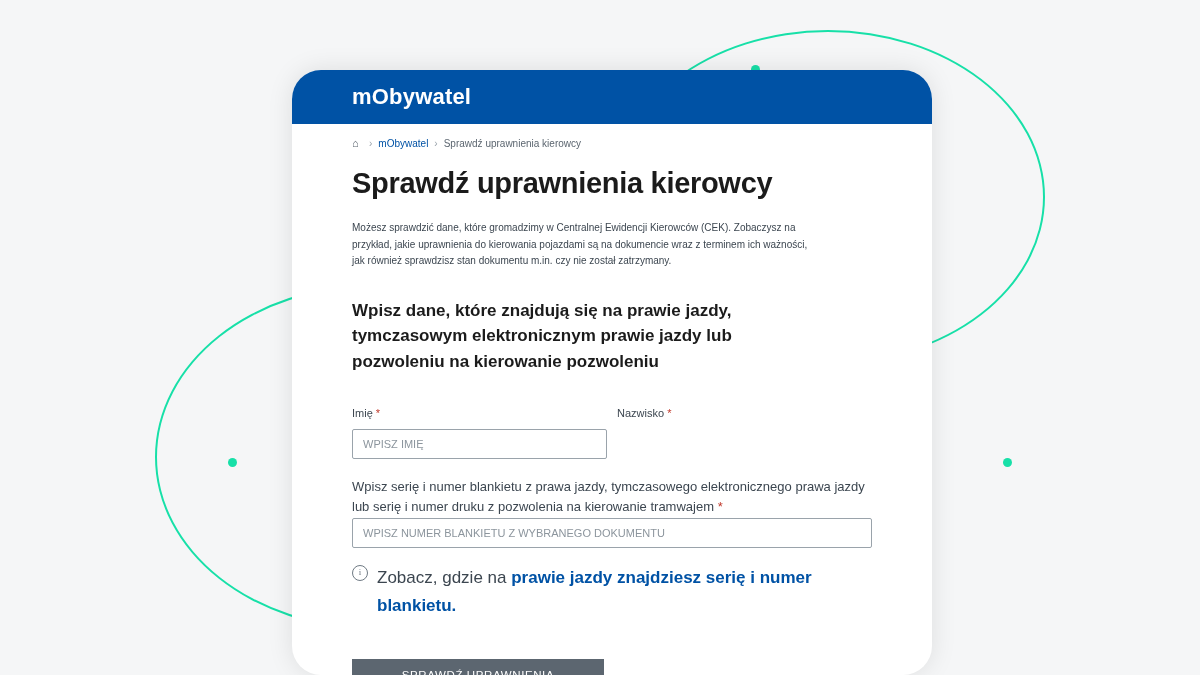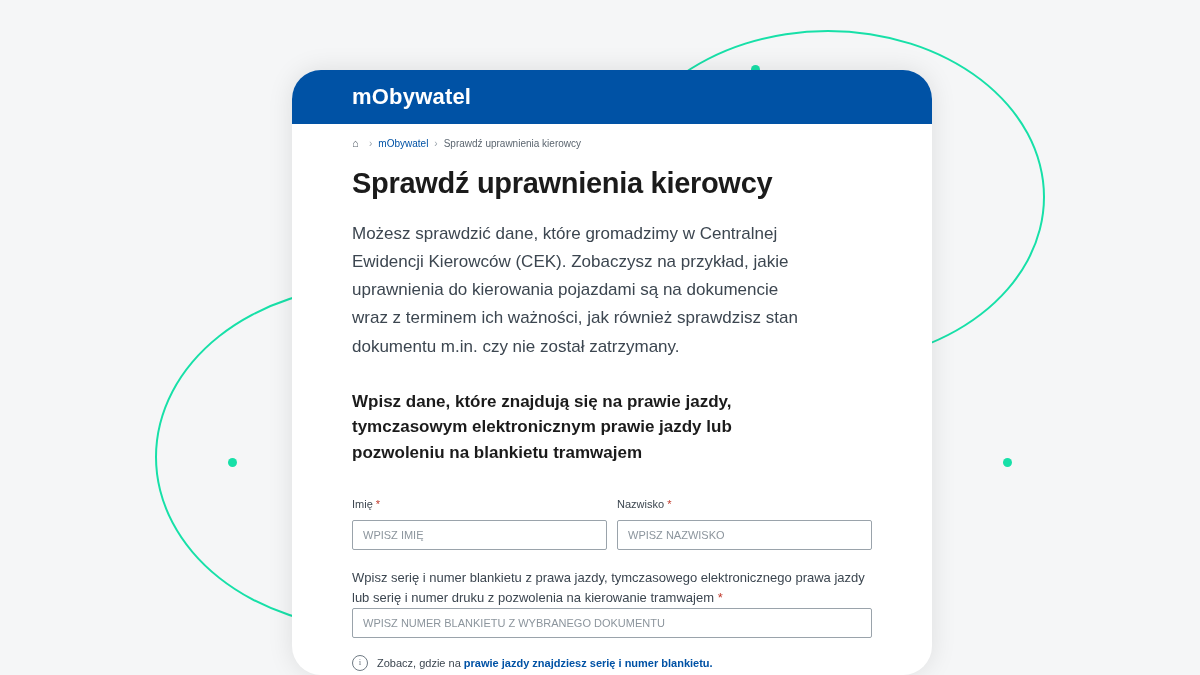--- a/index.html
+++ b/index.html
@@ -104,21 +104,21 @@
   h1.page-title {
     font-size: 29px;
     line-height: 1.15;
     color: #1b1b1b;
     margin: 0 0 20px 0;
     font-weight: bold;
     letter-spacing: -0.3px;
   }
 
   p.intro {
-    font-size: 17px;
+    font-size: 10px;
     line-height: 1.65;
     color: #3c4650;
     margin: 0 0 28px 0;
     max-width: 460px;
   }
 
   h2.form-heading {
     font-size: 17px;
     line-height: 1.5;
     color: #1b1b1b;
@@ -181,21 +181,21 @@
     height: 14px;
     border: 1px solid #6f7a84;
     border-radius: 50%;
     color: #6f7a84;
     font-size: 9px;
     line-height: 13px;
     text-align: center;
     font-family: "Liberation Serif", serif;
     margin-top: 1px;
   }
-  .info-lines { font-size: 11px; line-height: 1.7; color: #3c4650; }
+  .info-lines { font-size: 17px; line-height: 1.7; color: #3c4650; }
   .info-lines a {
     color: #0052a5;
     font-weight: bold;
     text-decoration: none;
   }
 
   .submit-wrap { margin-top: 38px; }
   button.submit {
     background: #5c6670;
     color: #ffffff;
@@ -231,38 +231,37 @@
       <span class="sep">›</span>
       <a href="#">mObywatel</a>
       <span class="sep">›</span>
       <span class="current">Sprawdź uprawnienia kierowcy</span>
     </nav>
 
     <h1 class="page-title">Sprawdź uprawnienia kierowcy</h1>
 
     <p class="intro">Możesz sprawdzić dane, które gromadzimy w Centralnej Ewidencji Kierowców (CEK). Zobaczysz na przykład, jakie uprawnienia do kierowania pojazdami są na dokumencie wraz z terminem ich ważności, jak również sprawdzisz stan dokumentu m.in. czy nie został zatrzymany.</p>
 
-    <h2 class="form-heading">Wpisz dane, które znajdują się na prawie jazdy, tymczasowym elektronicznym prawie jazdy lub pozwoleniu na blankietu tramwajem</h2>
+    <h2 class="form-heading">Wpisz dane, które znajdują się na prawie jazdy, tymczasowym elektronicznym prawie jazdy lub pozwoleniu na kierowanie pozwoleniu</h2>
 
     <form>
 
       <div class="row">
         <div class="field">
           <label class="field-label">
             <span>Imię</span>
             <span class="req">*</span>
           </label>
           <input class="text-input" type="text" placeholder="WPISZ IMIĘ" style="">
         </div>
         <div class="field">
           <label class="field-label">
             <span>Nazwisko</span>
             <span class="req">*</span>
           </label>
-          <input class="text-input" type="text" placeholder="WPISZ NAZWISKO" style="">
         </div>
       </div>
 
       <div class="field wide">
         <label class="hint-label">
           <span>Wpisz serię i numer blankietu z prawa jazdy, tymczasowego elektronicznego prawa jazdy lub serię i numer druku z pozwolenia na kierowanie tramwajem</span>
           <span class="req">*</span>
         </label>
         <input class="text-input" type="text" placeholder="WPISZ NUMER BLANKIETU Z WYBRANEGO DOKUMENTU" style="">
       </div>

